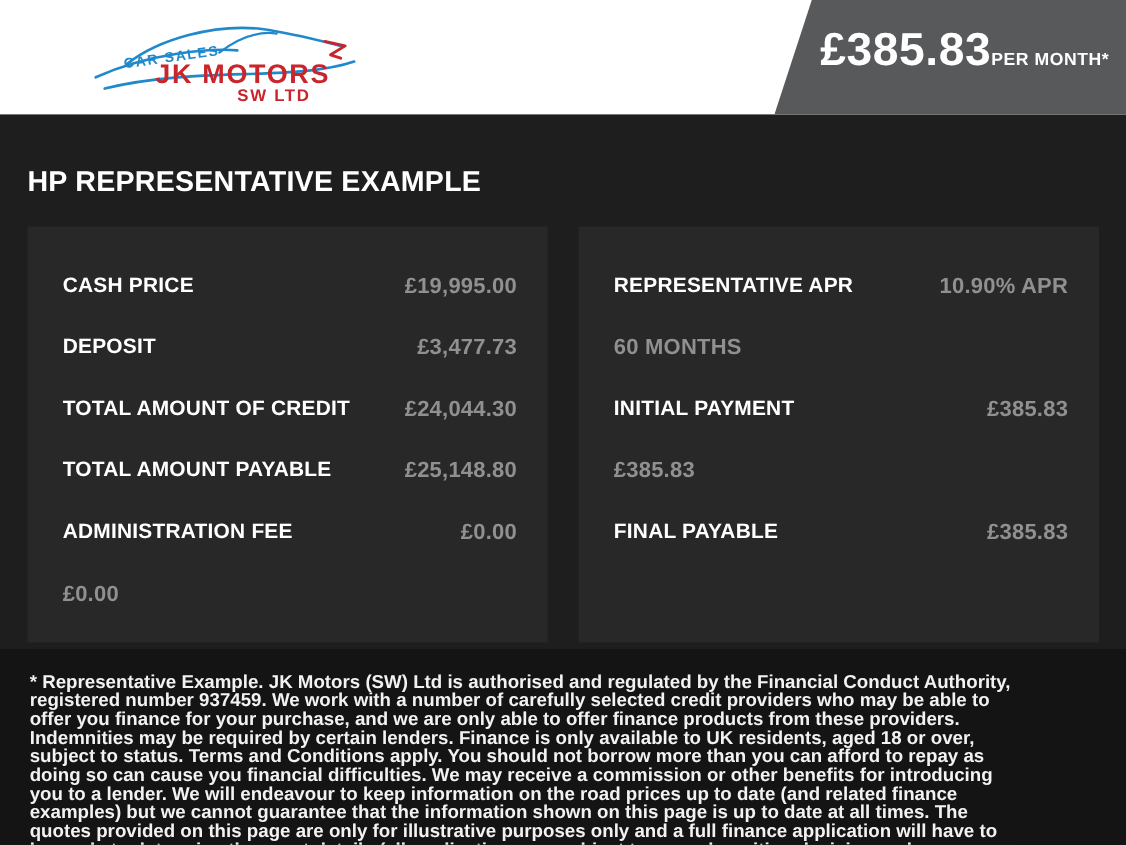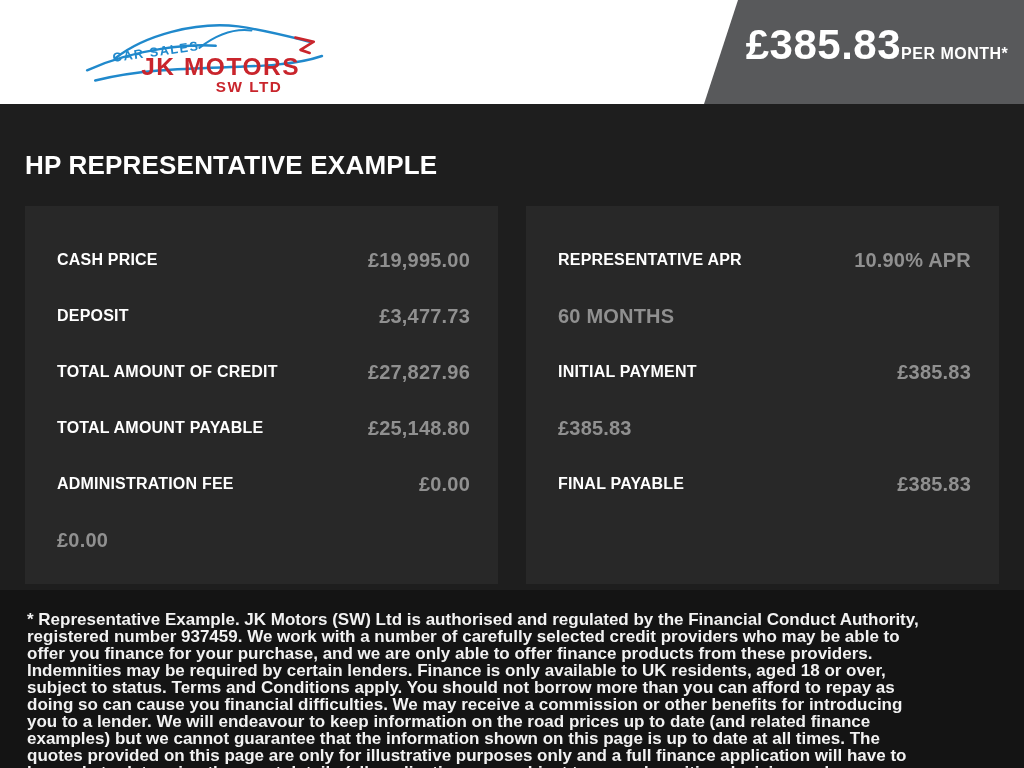--- a/index.html
+++ b/index.html
@@ -55,21 +55,21 @@
     background: #282828;
     width: 473px; height: 378px;
     padding: 26px 28px 15px 32px;
     display: flex; flex-direction: column;
   }
   .finance-row {
     height: 56px;
     display: flex; align-items: center; justify-content: space-between;
   }
   .finance-label {
-    color: #ffffff; font-weight: 700; font-size: 16px;
+    color: #ffffff; font-weight: 700; font-size: 19px;
     letter-spacing: 0.2px; white-space: nowrap;
   }
   .finance-value {
     color: #909090; font-weight: 700; font-size: 20px;
     letter-spacing: 0.2px; white-space: nowrap; text-align: right;
   }
 
   
   .footer {
     position: absolute; left: 0; top: 590px;
@@ -117,21 +117,21 @@
       <div class="finance-row">
         <span class="finance-label">CASH PRICE</span>
         <span class="finance-value">£19,995.00</span>
       </div>
       <div class="finance-row">
         <span class="finance-label">DEPOSIT</span>
         <span class="finance-value">£3,477.73</span>
       </div>
       <div class="finance-row">
         <span class="finance-label">TOTAL AMOUNT OF CREDIT</span>
-        <span class="finance-value">£27,827.96</span>
+        <span class="finance-value">£24,044.30</span>
       </div>
       <div class="finance-row">
         <span class="finance-label">TOTAL AMOUNT PAYABLE</span>
         <span class="finance-value">£25,148.80</span>
       </div>
       <div class="finance-row">
         <span class="finance-label">ADMINISTRATION FEE</span>
         <span class="finance-value">£0.00</span>
       </div>
       <div class="finance-row">

